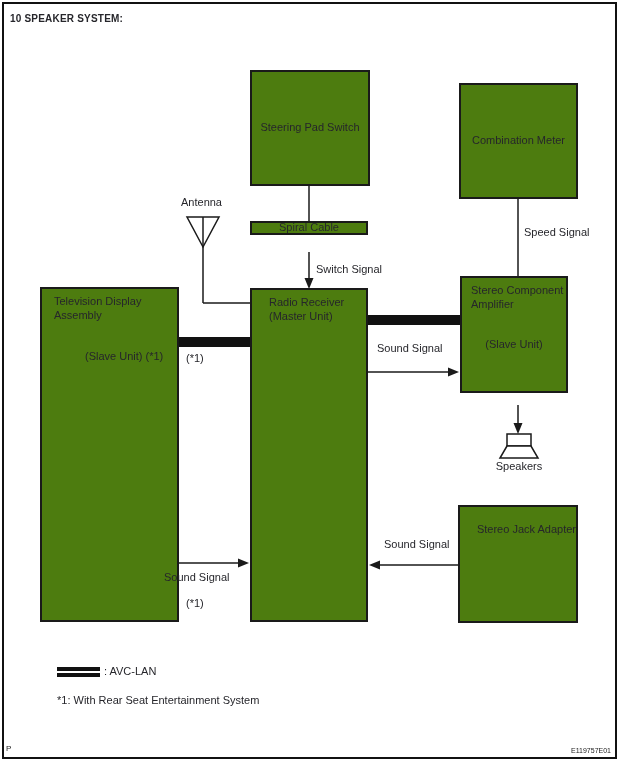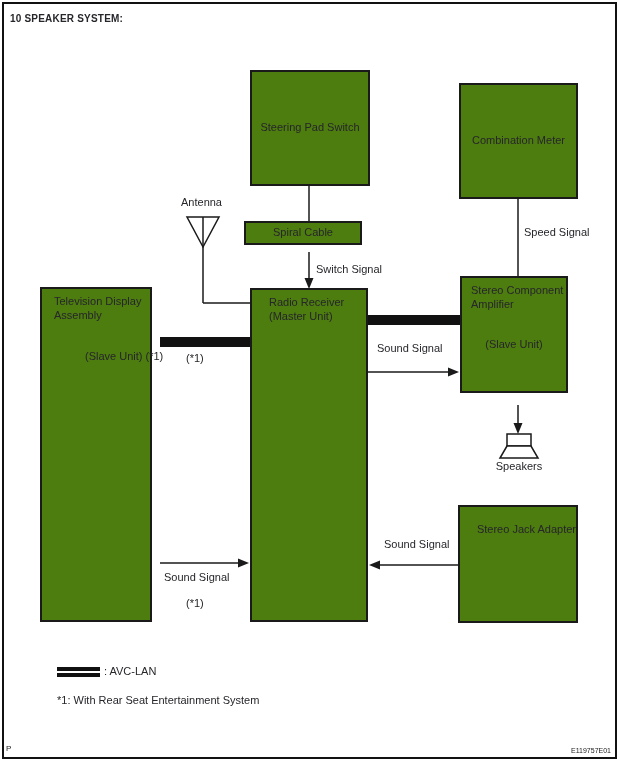--- a/index.html
+++ b/index.html
@@ -82,25 +82,25 @@
   </svg>
 
   <div class="box center" style="left:250px;top:70px;width:120px;height:116px;">
     <span>Steering Pad Switch</span>
   </div>
 
   <div class="box center" style="left:459px;top:70px;width:119px;height:116px;margin-top:13px;">
     <span>Combination Meter</span>
   </div>
 
-  <div class="box center" style="left:244px;top:221px;width:118px;height:24px;">
+  <div class="box center" style="left:250px;top:221px;width:118px;height:14px;">
     <span>Spiral Cable</span>
   </div>
 
-  <div class="box" style="left:40px;top:287px;width:112px;height:335px;padding-left:25px;">
+  <div class="box" style="left:40px;top:287px;width:139px;height:335px;padding-left:25px;">
     <span class="box-title" style="left:12px;top:6px;">Television Display
 Assembly</span>
     <span class="box-sub" style="left:16px;top:61px;margin-left:27px;">(Slave Unit) (*1)</span>
   </div>
 
   <div class="box" style="left:250px;top:288px;width:118px;height:334px;">
     <span class="box-title" style="left:17px;top:6px;">Radio Receiver
 (Master Unit)</span>
   </div>
 

